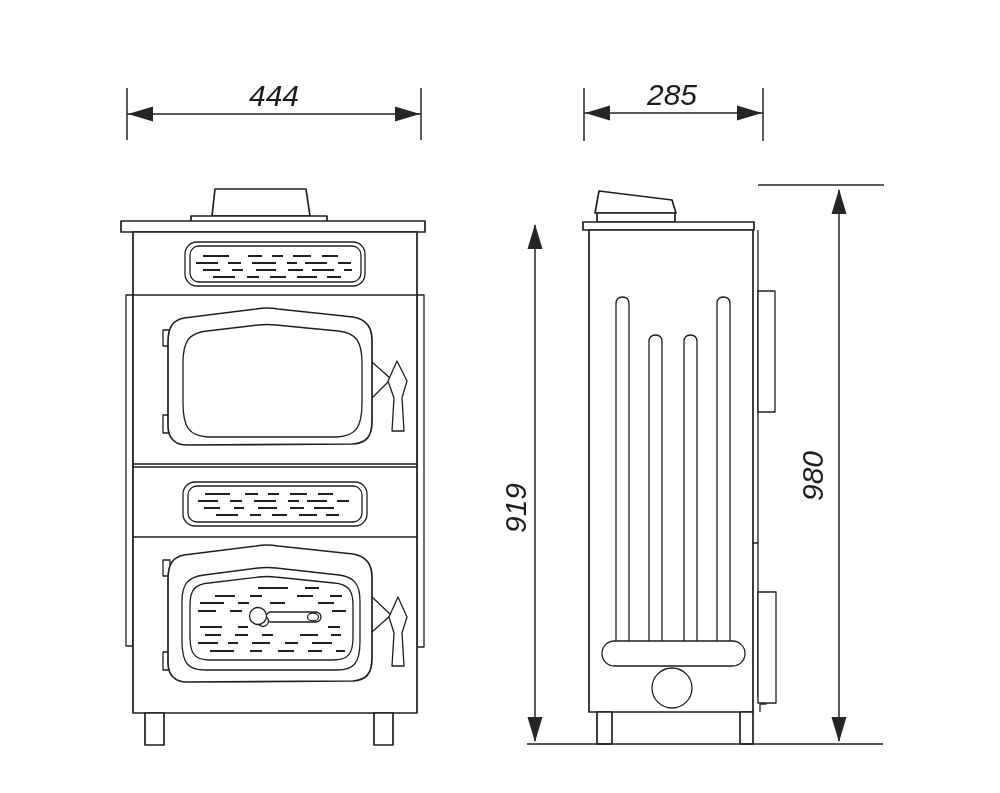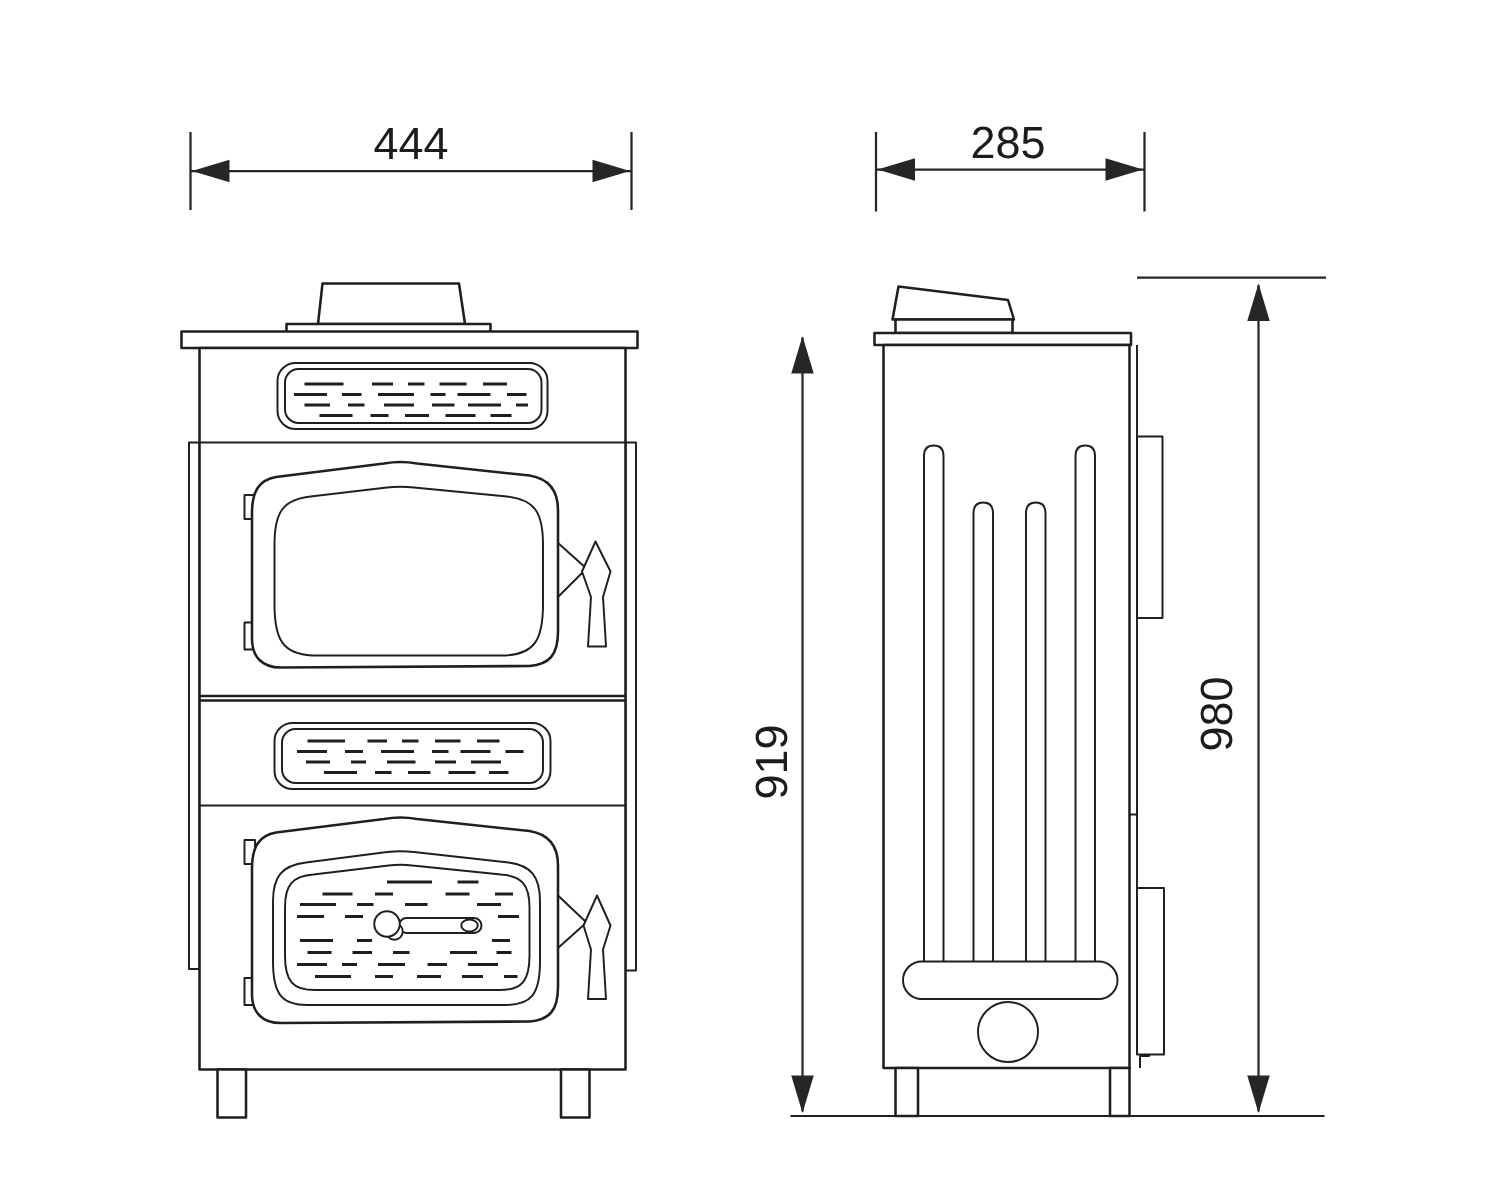--- a/index.html
+++ b/index.html
@@ -1,21 +1,21 @@
 <!DOCTYPE html>
 <html style="--line-color: #1f1f1f; --dim-color: #262626; --bg-color: #ffffff;"><head>
 <meta charset="utf-8">
 <style>
   :root{
     --line-color:#1f1f1f;
     --dim-color:#262626;
     --bg-color:#ffffff;
   }
   html,body{margin:0;padding:0;background:var(--bg-color);}
-  .canvas{width:1000px;height:757px;background:var(--bg-color);position:relative;overflow:hidden;}
+  .canvas{width:1000px;height:757px;background:var(--bg-color);position:relative;overflow:hidden;font-style:italic;}
   svg{display:block;}
   .s{fill:none;stroke:var(--line-color);stroke-width:1.7;stroke-linejoin:round;}
   .sw{fill:#fff;stroke:var(--line-color);stroke-width:1.7;stroke-linejoin:round;}
   .thin{stroke-width:1.3;}
   .dashes{fill:none;stroke:var(--line-color);stroke-width:2;stroke-linecap:butt;}
   .dim{fill:none;stroke:var(--dim-color);stroke-width:1.5;}
   .arrow{fill:var(--dim-color);stroke:none;}
   text.dimtxt{
     font-family:"Liberation Sans","DejaVu Sans",sans-serif;
     font-size:30px;fill:#1c1c1c;text-anchor:middle;

